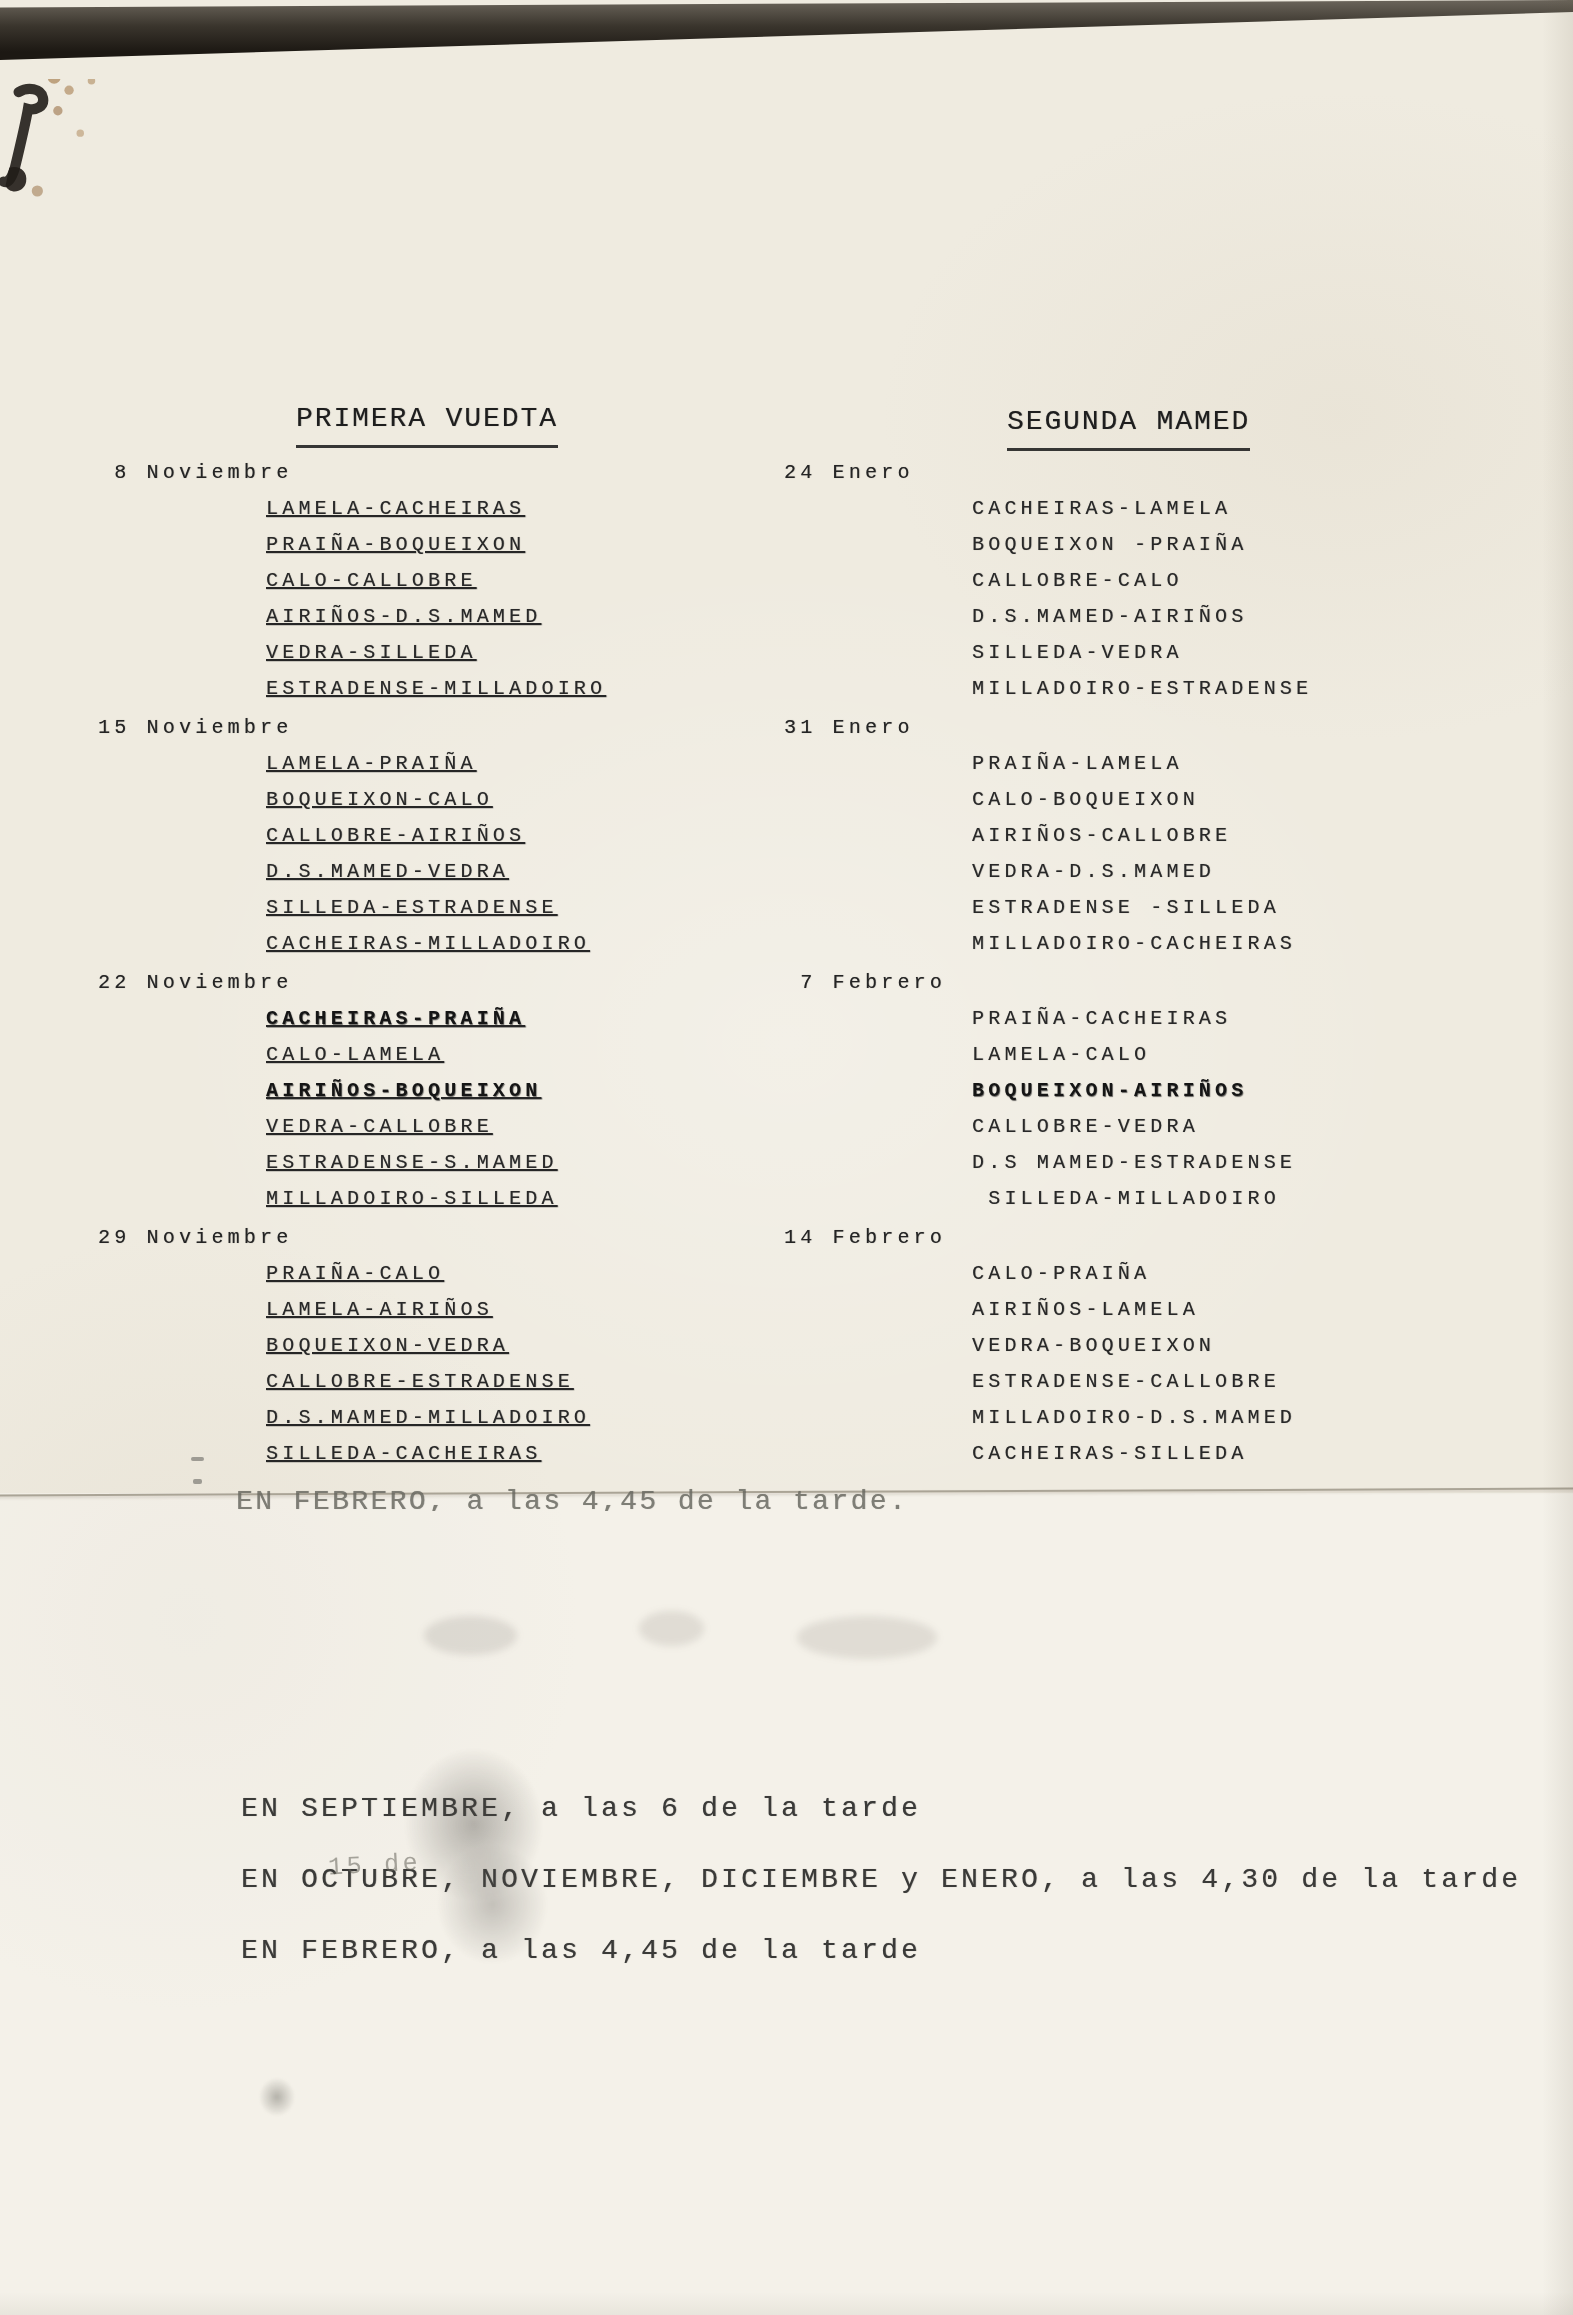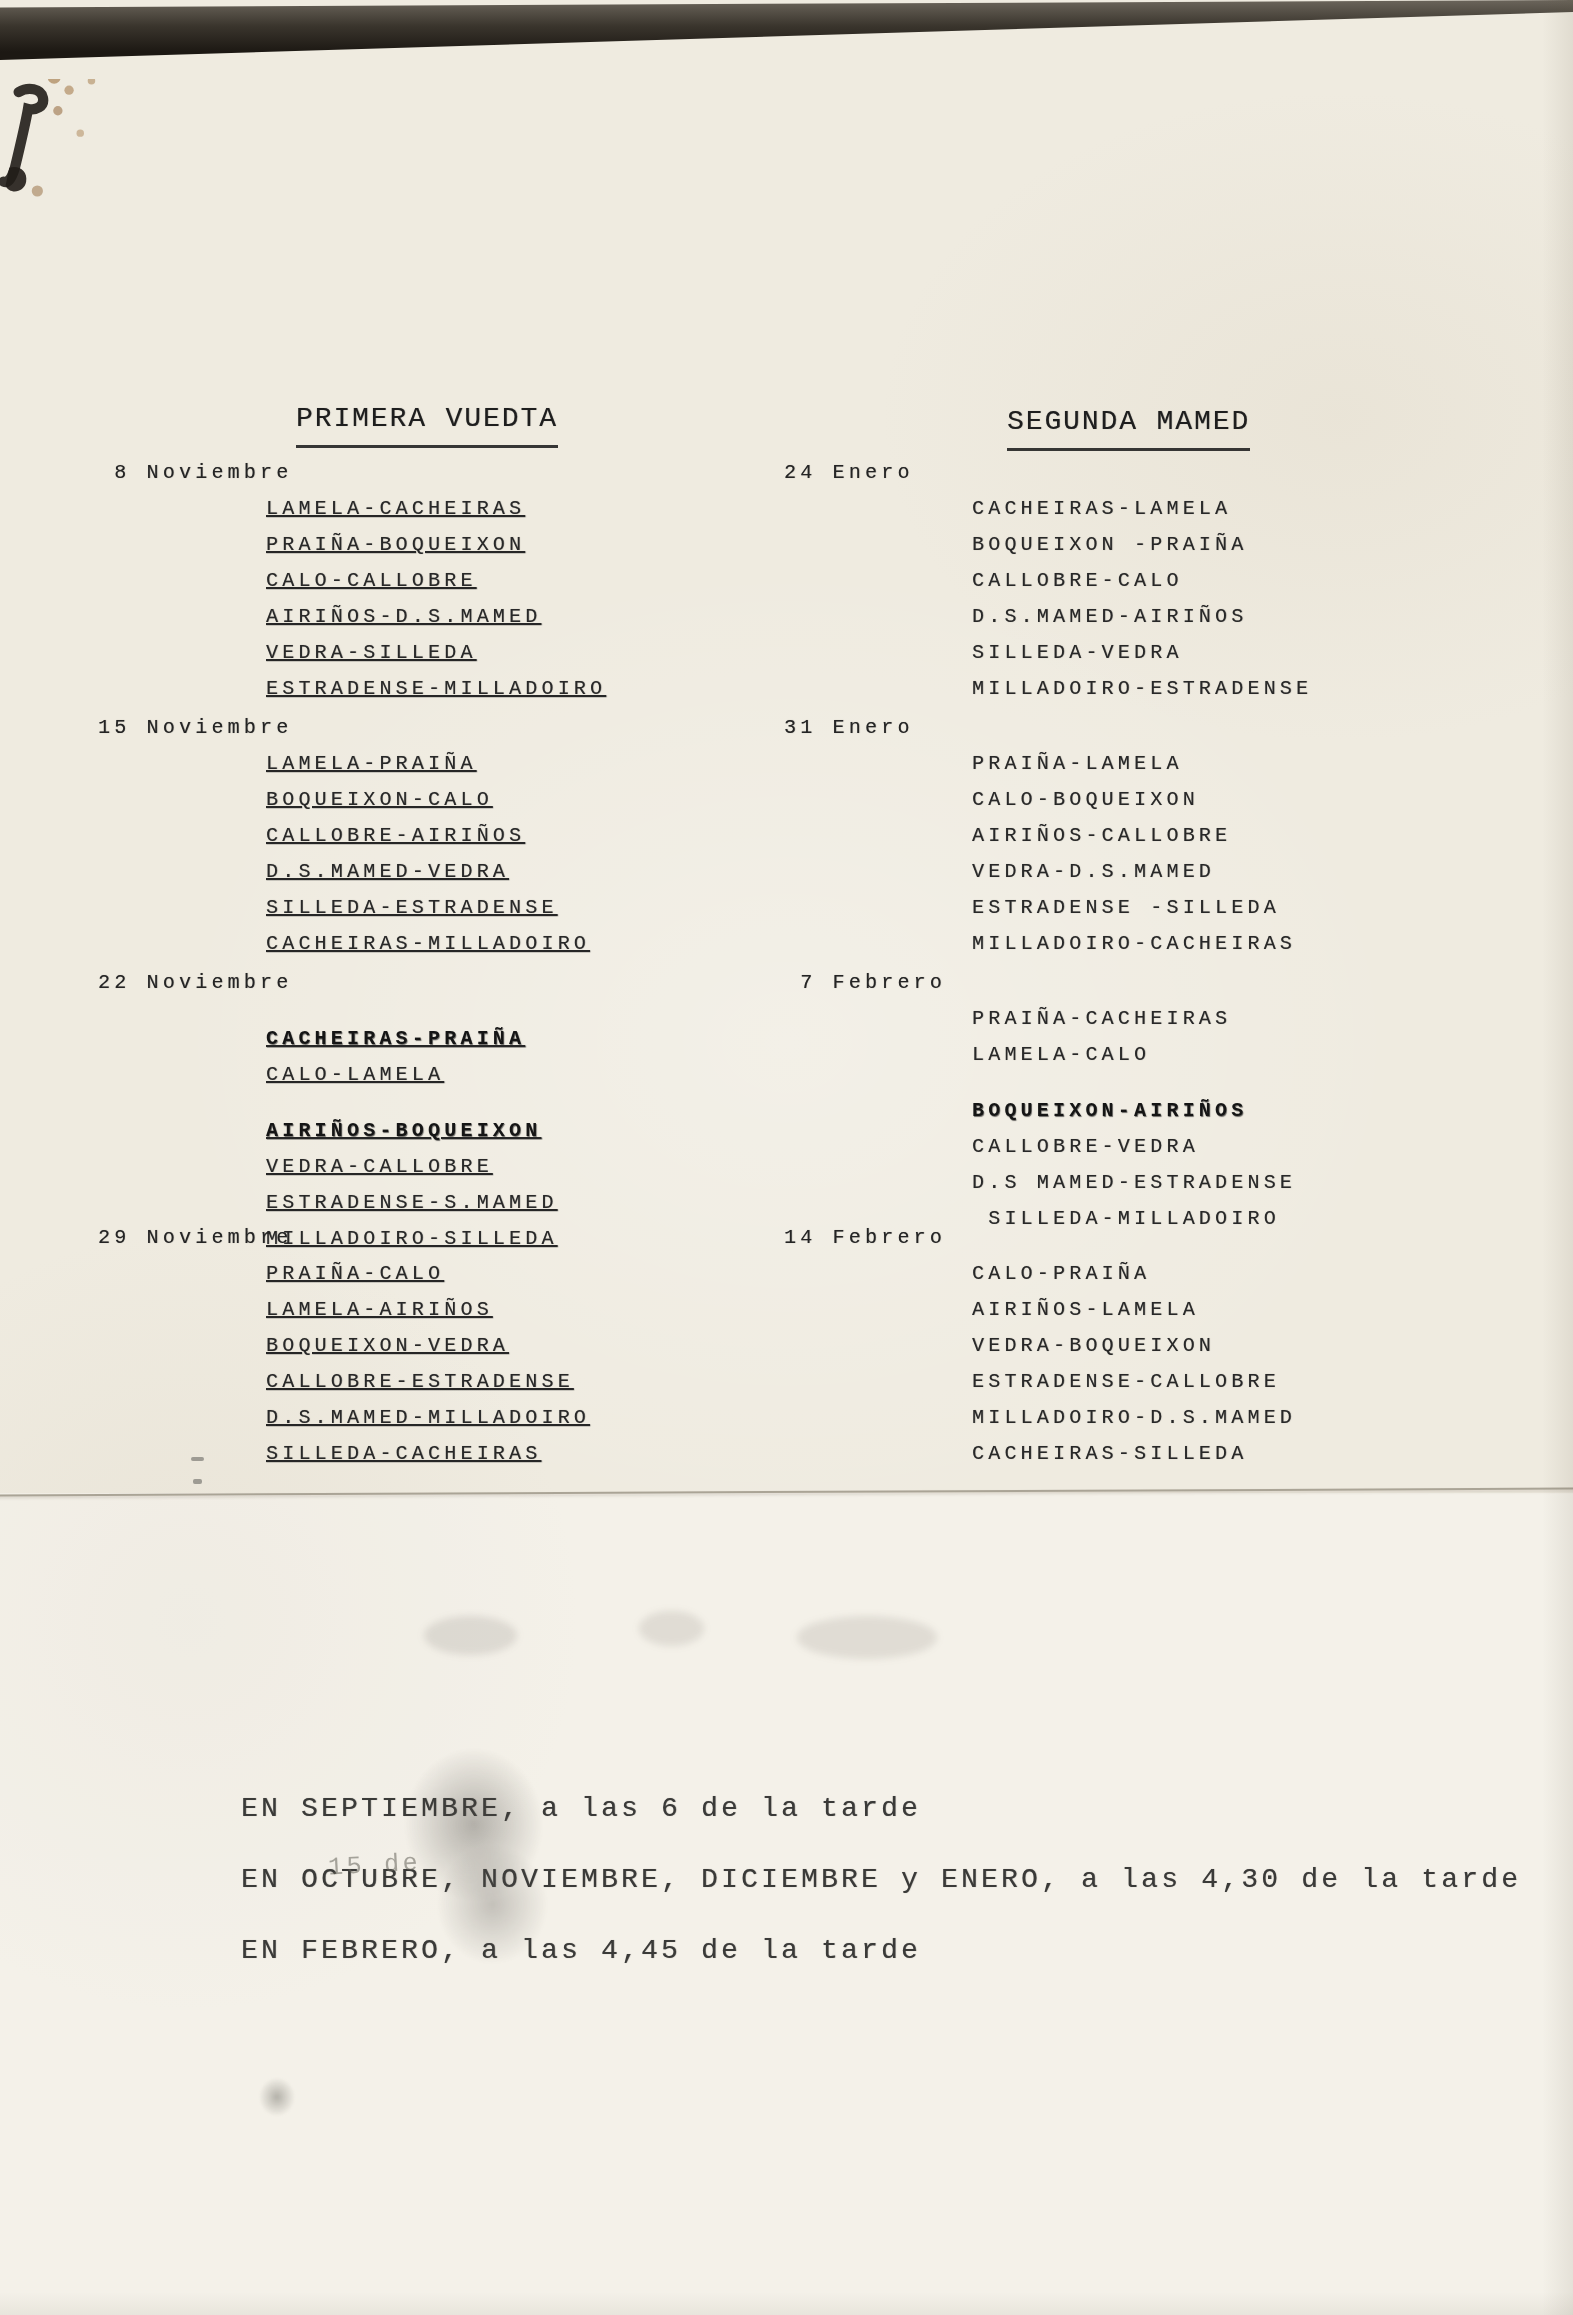--- a/index.html
+++ b/index.html
@@ -42,21 +42,21 @@
   
   .rounds-col{position:absolute;top:455px;}
   .rounds-col.left{left:98px;width:690px;}
   .rounds-col.right{left:784px;width:746px;font-family:Liberation Mono, monospace;}
   .round{height:255px;}
   .round-date,.match{font-size:20px;letter-spacing:4.2px;line-height:36px;}
   .round-date{color:#242424;}
   .rounds-col.left .round-matches{margin-left:168px;text-decoration:underline;}
   .rounds-col.right .round-matches{margin-left:188px;}
   .match{color:#282828;}
-  .match.bold{font-weight:bold;color:#151515;text-shadow:0.7px 0.6px 0.9px rgba(20,20,20,0.6);margin-top:20px;}
+  .match.bold{font-weight:bold;color:#151515;text-shadow:0.7px 0.6px 0.9px rgba(20,20,20,0.6);}
   
   .lower-page{position:absolute;left:0;top:1493px;width:100%;height:823px;background:rgba(255,255,255,0.30);}
   .page-edge{
     position:absolute;left:-3.7px;top:1491px;width:1585px;height:1.9px;
     background:#aaa496;transform:rotate(-0.25deg);
     box-shadow:0 1.9px 2.8px rgba(70,60,40,0.18);
   }
   
   .cut-line{
     position:absolute;left:236px;top:1488px;height:23px;overflow:hidden;
@@ -121,20 +121,21 @@
   <div id="left-col" class="rounds-col left tw"><div class="round"><div class="round-date"> 8 Noviembre</div><div class="round-matches"><div class="match">LAMELA-CACHEIRAS</div><div class="match">PRAIÑA-BOQUEIXON</div><div class="match">CALO-CALLOBRE</div><div class="match">AIRIÑOS-D.S.MAMED</div><div class="match">VEDRA-SILLEDA</div><div class="match">ESTRADENSE-MILLADOIRO</div></div></div><div class="round"><div class="round-date">15 Noviembre</div><div class="round-matches"><div class="match">LAMELA-PRAIÑA</div><div class="match">BOQUEIXON-CALO</div><div class="match">CALLOBRE-AIRIÑOS</div><div class="match">D.S.MAMED-VEDRA</div><div class="match">SILLEDA-ESTRADENSE</div><div class="match">CACHEIRAS-MILLADOIRO</div></div></div><div class="round"><div class="round-date">22 Noviembre</div><div class="round-matches"><div class="match bold">CACHEIRAS-PRAIÑA</div><div class="match">CALO-LAMELA</div><div class="match bold">AIRIÑOS-BOQUEIXON</div><div class="match">VEDRA-CALLOBRE</div><div class="match">ESTRADENSE-S.MAMED</div><div class="match">MILLADOIRO-SILLEDA</div></div></div><div class="round"><div class="round-date">29 Noviembre</div><div class="round-matches"><div class="match">PRAIÑA-CALO</div><div class="match">LAMELA-AIRIÑOS</div><div class="match">BOQUEIXON-VEDRA</div><div class="match">CALLOBRE-ESTRADENSE</div><div class="match">D.S.MAMED-MILLADOIRO</div><div class="match">SILLEDA-CACHEIRAS</div></div></div></div>
 
   <div id="right-col" class="rounds-col right tw"><div class="round"><div class="round-date">24 Enero</div><div class="round-matches"><div class="match">CACHEIRAS-LAMELA</div><div class="match">BOQUEIXON -PRAIÑA</div><div class="match">CALLOBRE-CALO</div><div class="match">D.S.MAMED-AIRIÑOS</div><div class="match">SILLEDA-VEDRA</div><div class="match">MILLADOIRO-ESTRADENSE</div></div></div><div class="round"><div class="round-date">31 Enero</div><div class="round-matches"><div class="match">PRAIÑA-LAMELA</div><div class="match">CALO-BOQUEIXON</div><div class="match">AIRIÑOS-CALLOBRE</div><div class="match">VEDRA-D.S.MAMED</div><div class="match">ESTRADENSE -SILLEDA</div><div class="match">MILLADOIRO-CACHEIRAS</div></div></div><div class="round"><div class="round-date"> 7 Febrero</div><div class="round-matches"><div class="match">PRAIÑA-CACHEIRAS</div><div class="match">LAMELA-CALO</div><div class="match bold">BOQUEIXON-AIRIÑOS</div><div class="match">CALLOBRE-VEDRA</div><div class="match">D.S MAMED-ESTRADENSE</div><div class="match"> SILLEDA-MILLADOIRO</div></div></div><div class="round"><div class="round-date">14 Febrero</div><div class="round-matches"><div class="match">CALO-PRAIÑA</div><div class="match">AIRIÑOS-LAMELA</div><div class="match">VEDRA-BOQUEIXON</div><div class="match">ESTRADENSE-CALLOBRE</div><div class="match">MILLADOIRO-D.S.MAMED</div><div class="match">CACHEIRAS-SILLEDA</div></div></div></div>
 
   <div class="lower-page"></div>
   <div class="page-edge"></div>
 
   <div class="speck s1"></div>
   <div class="speck s2"></div>
 
+  <div class="cut-line tw"><span>EN FEBRERO, a las 4,45 de la tarde.</span></div>
 
   <div class="smudge faint-a"></div>
   <div class="smudge faint-b"></div>
   <div class="smudge faint-c"></div>
 
 
   <div id="note-lines" class="note-lines">
       <div class="note-line tw">EN SEPTIEMBRE, a las 6 de la tarde</div>
       <div class="note-line tw">EN OCTUBRE, NOVIEMBRE, DICIEMBRE y ENERO, a las 4,30 de la tarde</div>
       <div class="note-line tw">EN FEBRERO, a las 4,45 de la tarde</div>

